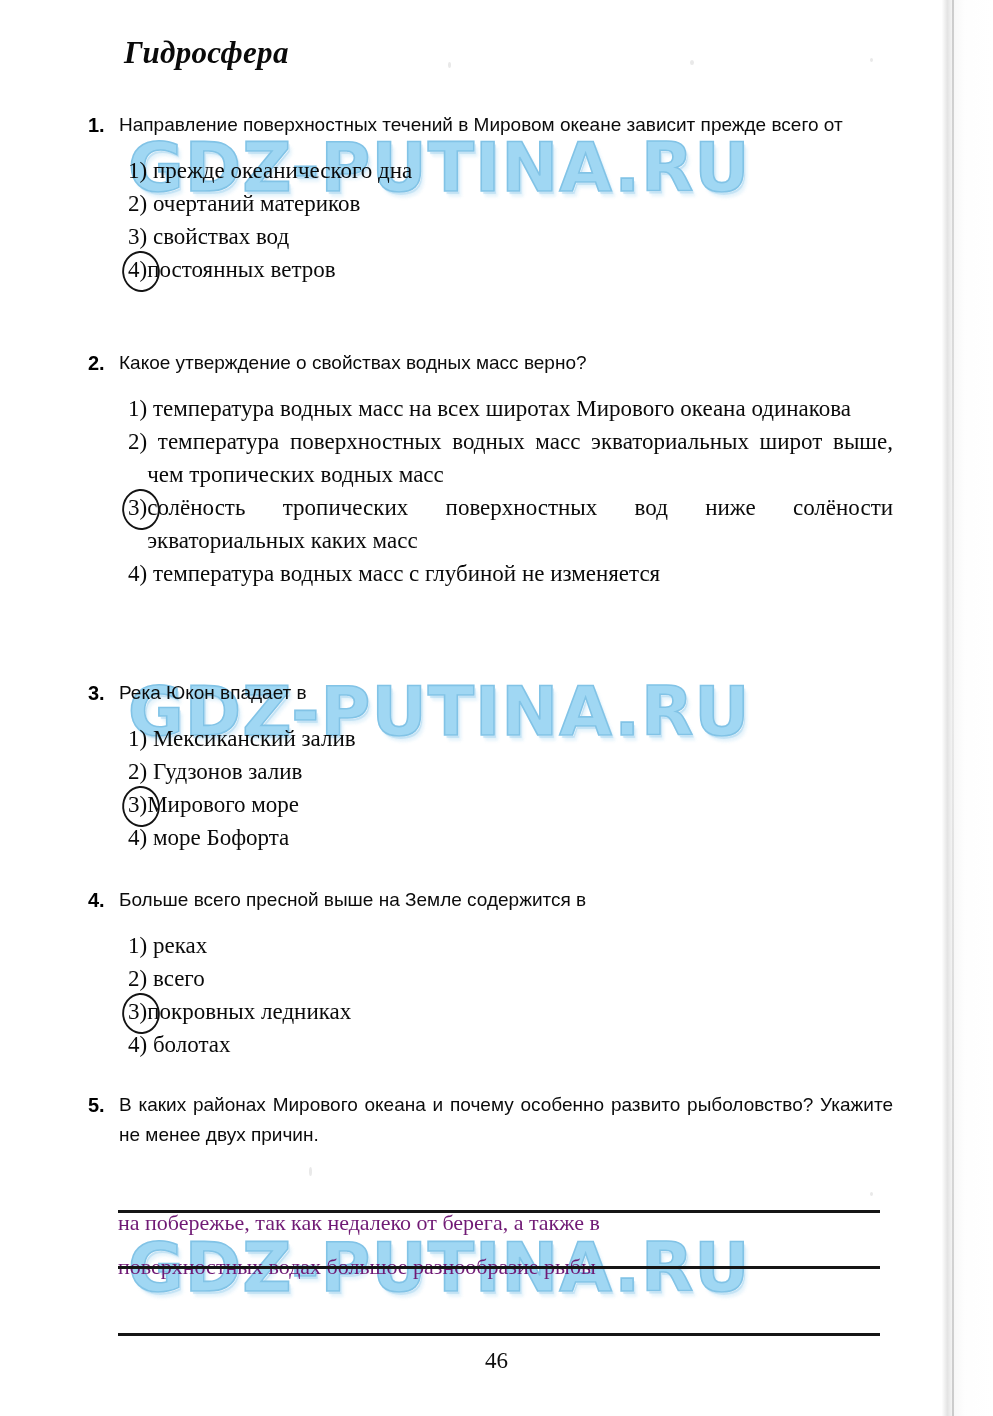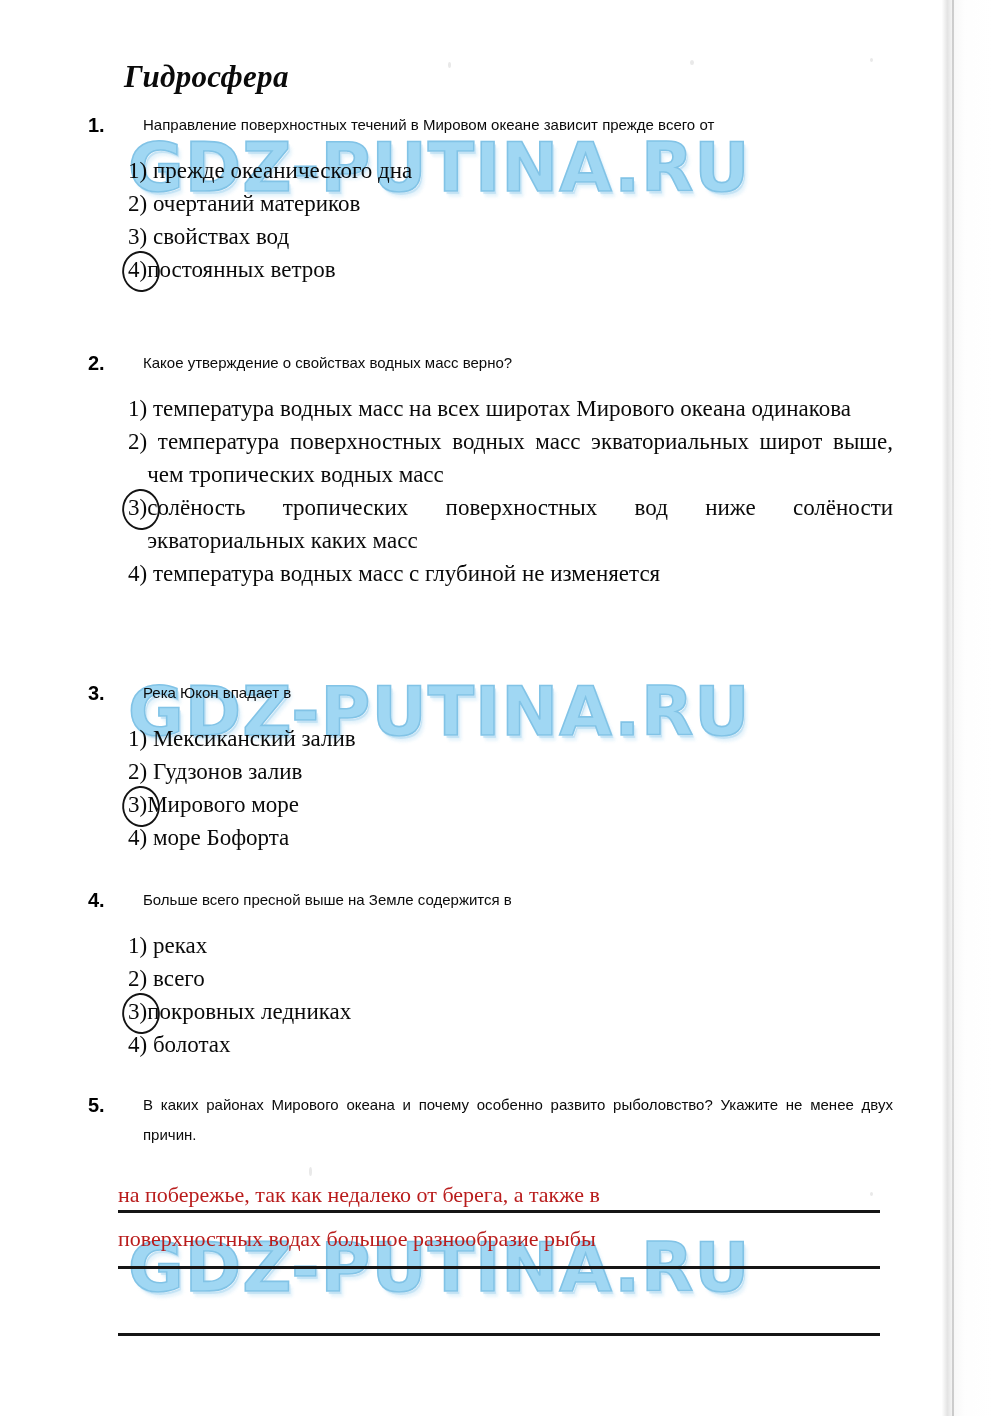--- a/index.html
+++ b/index.html
@@ -52,21 +52,21 @@
   
   .content {
     position: absolute;
     inset: 0;
     z-index: 3;
   }
 
   .doc-title {
     position: absolute;
     left: 124px;
-    top: 59px;
+    top: 35px;
     font-family: "Liberation Serif", "DejaVu Serif", serif;
     font-style: italic;
     font-weight: 700;
     font-size: 31px;
     letter-spacing: 0.3px;
     color: #0a0a0a;
     text-align: center;
   }
 
   .q {
@@ -84,25 +84,24 @@
     font-weight: 700;
     font-size: 20px;
     width: 31px;
     flex: 0 0 31px;
     line-height: 30px;
     color: #000;
   }
   .q-text {
     font-family: "Liberation Sans", "DejaVu Sans", sans-serif;
     font-weight: 400;
-    font-size: 15px;
+    font-size: 19px;
     line-height: 30px;
     color: #0b0b0b;
     flex: 1 1 auto;
-    margin-left: 24px;
   }
   .q-text.justify {
     text-align: justify;
     text-align-last: left;
   }
 
   .opts {
     margin-left: 40px;
     margin-top: 14px;
   }
@@ -156,22 +155,23 @@
     width: 762px;
     height: 3px;
     background: #151515;
   }
   .ans-text {
     position: absolute;
     left: 30px;
     font-family: "Liberation Serif", "DejaVu Serif", serif;
     font-size: 22px;
     line-height: 26px;
-    color: #b91c1c;
+    color: #701a75;
     white-space: nowrap;
+    margin-top: 28px;
   }
 
   .page-number {
     position: absolute;
     left: 0;
     right: 0;
     top: 1348px;
     text-align: center;
     font-family: "Liberation Serif", "DejaVu Serif", serif;
     font-size: 23px;
@@ -341,19 +341,20 @@
 
     <div class="answer-zone">
       <div class="ans-text" style="top:22px;">на побережье, так как недалеко от берега, а также в</div>
       <div class="ans-line" style="top:50px;"></div>
       <div class="ans-text" style="top:66px;">поверхностных водах большое разнообразие рыбы</div>
       <div class="ans-line" style="top:106px;"></div>
       <div class="ans-text" style="top:114px;"></div>
       <div class="ans-line" style="top:173px;"></div>
     </div>
 
+    <div class="page-number">46</div>
 
   </div>
 
   <div class="scan-edge"></div>
   <div class="scan-edge-line"></div>
 
 </div>
 
 </body></html>

